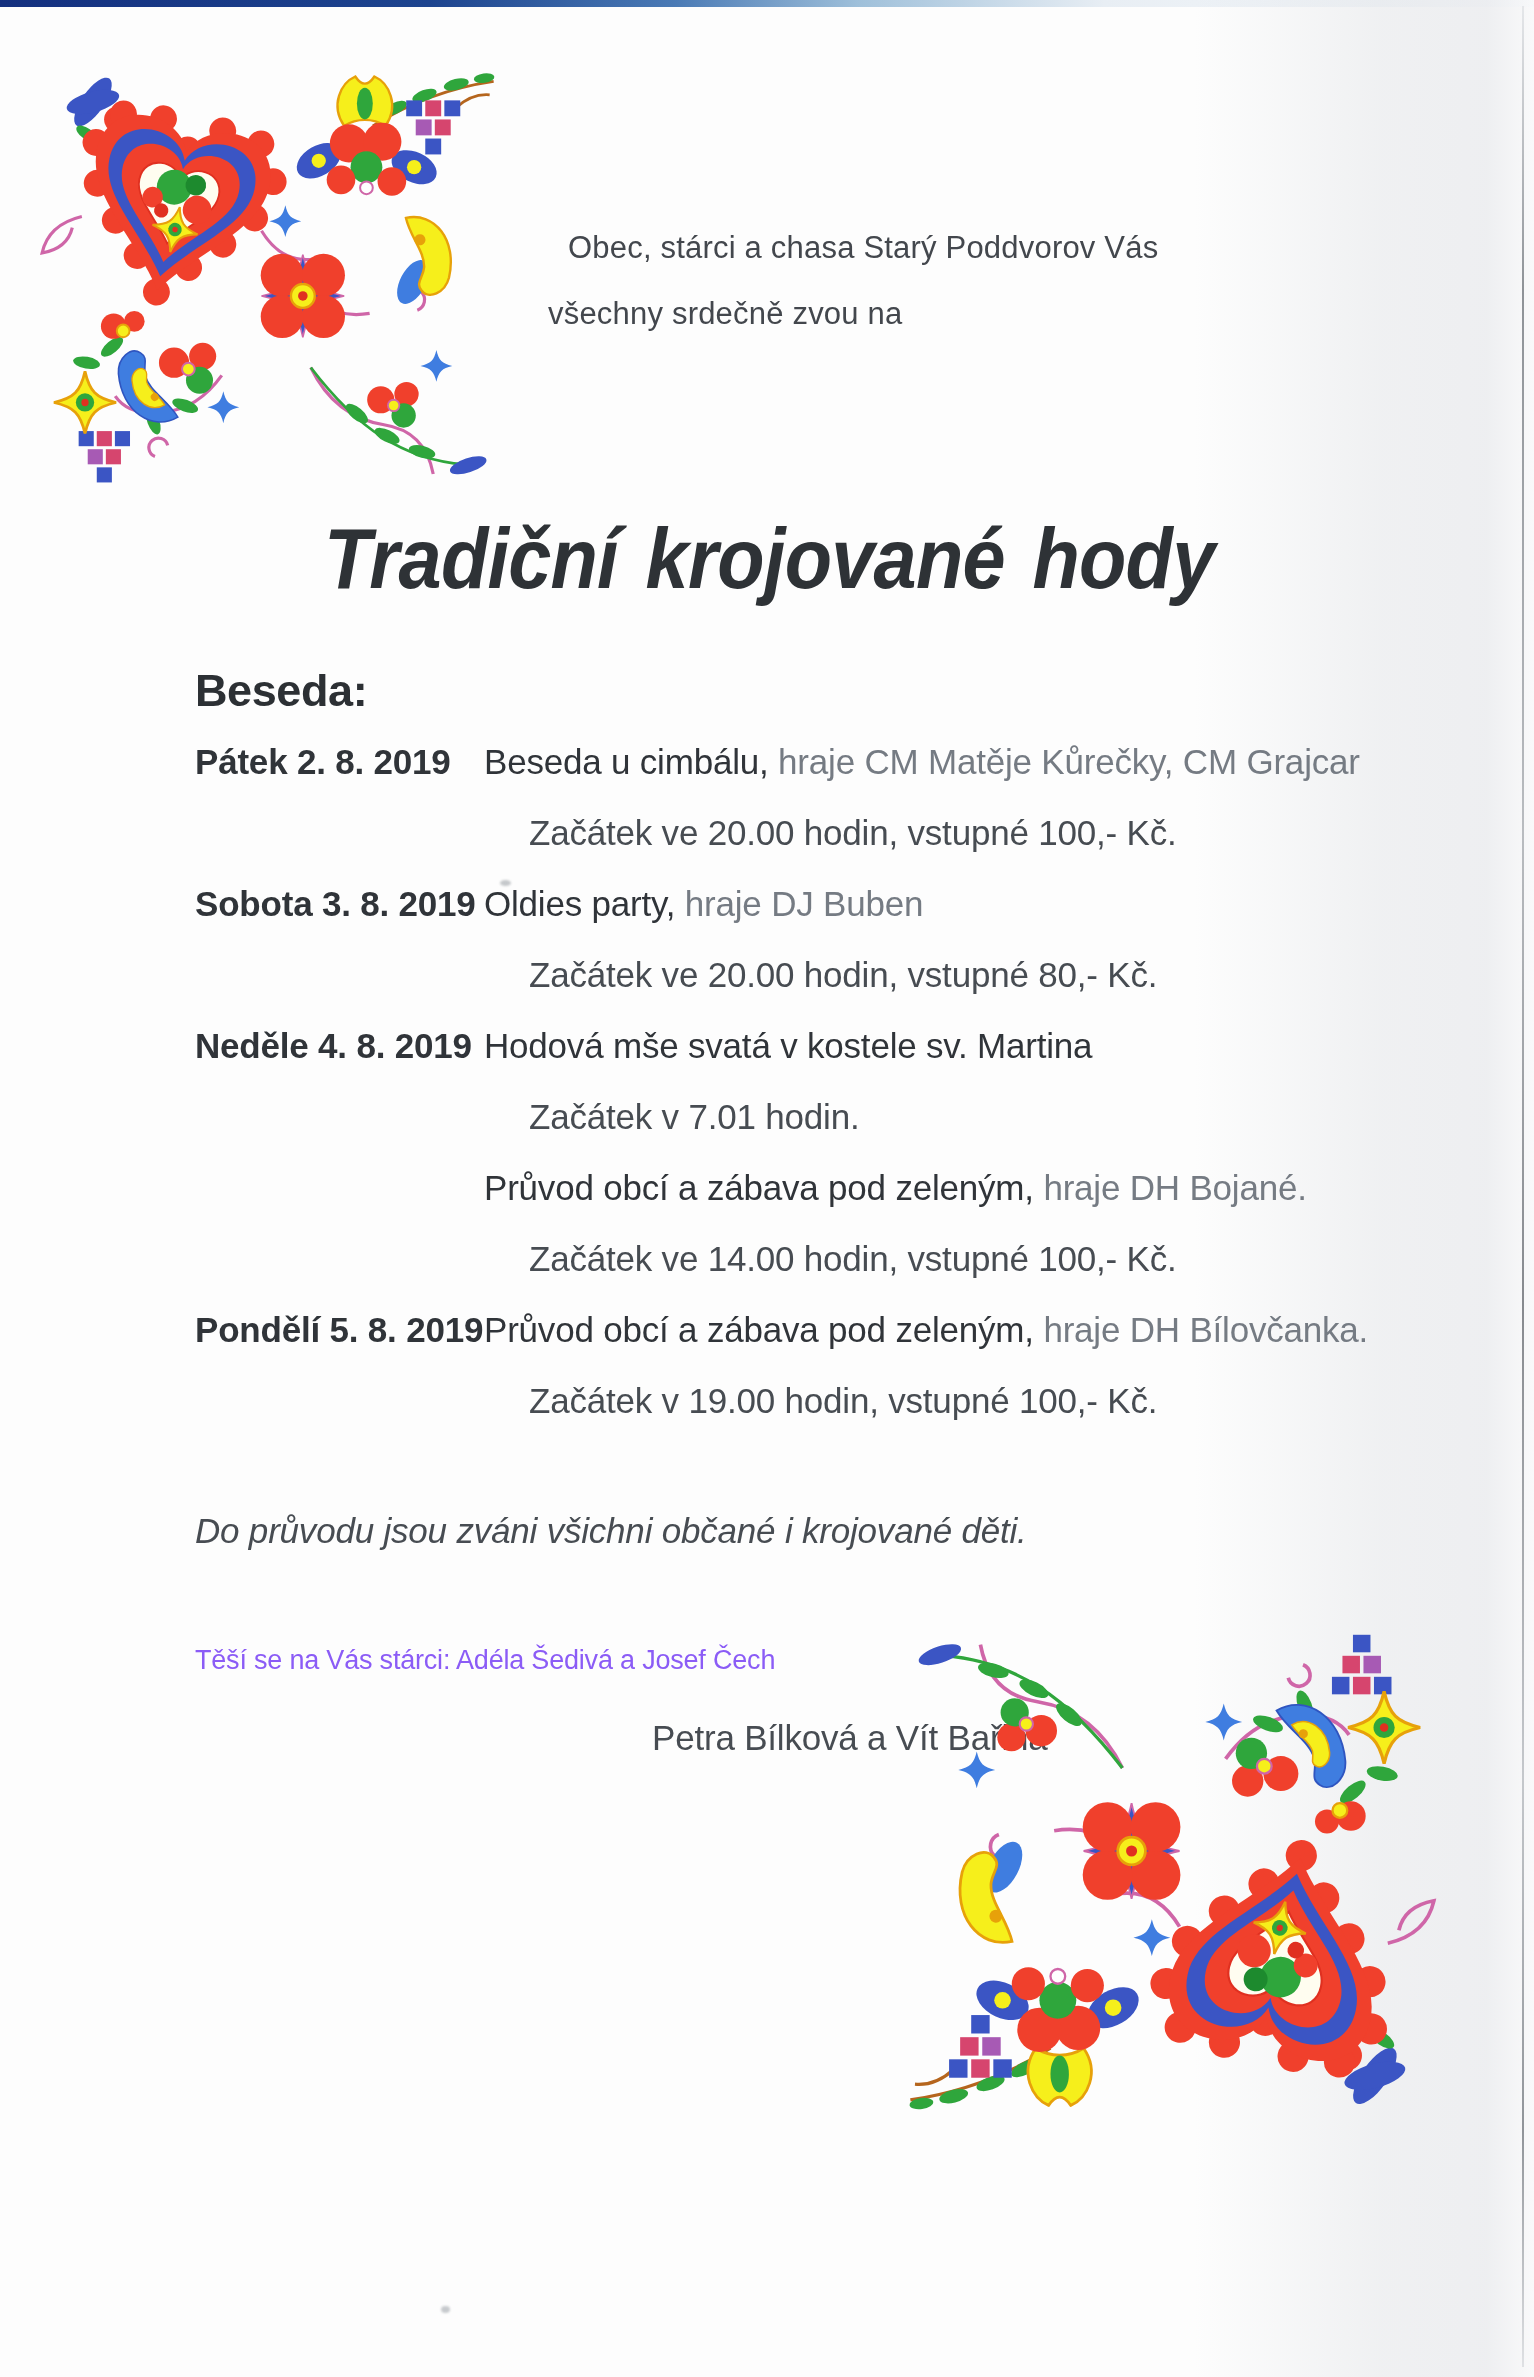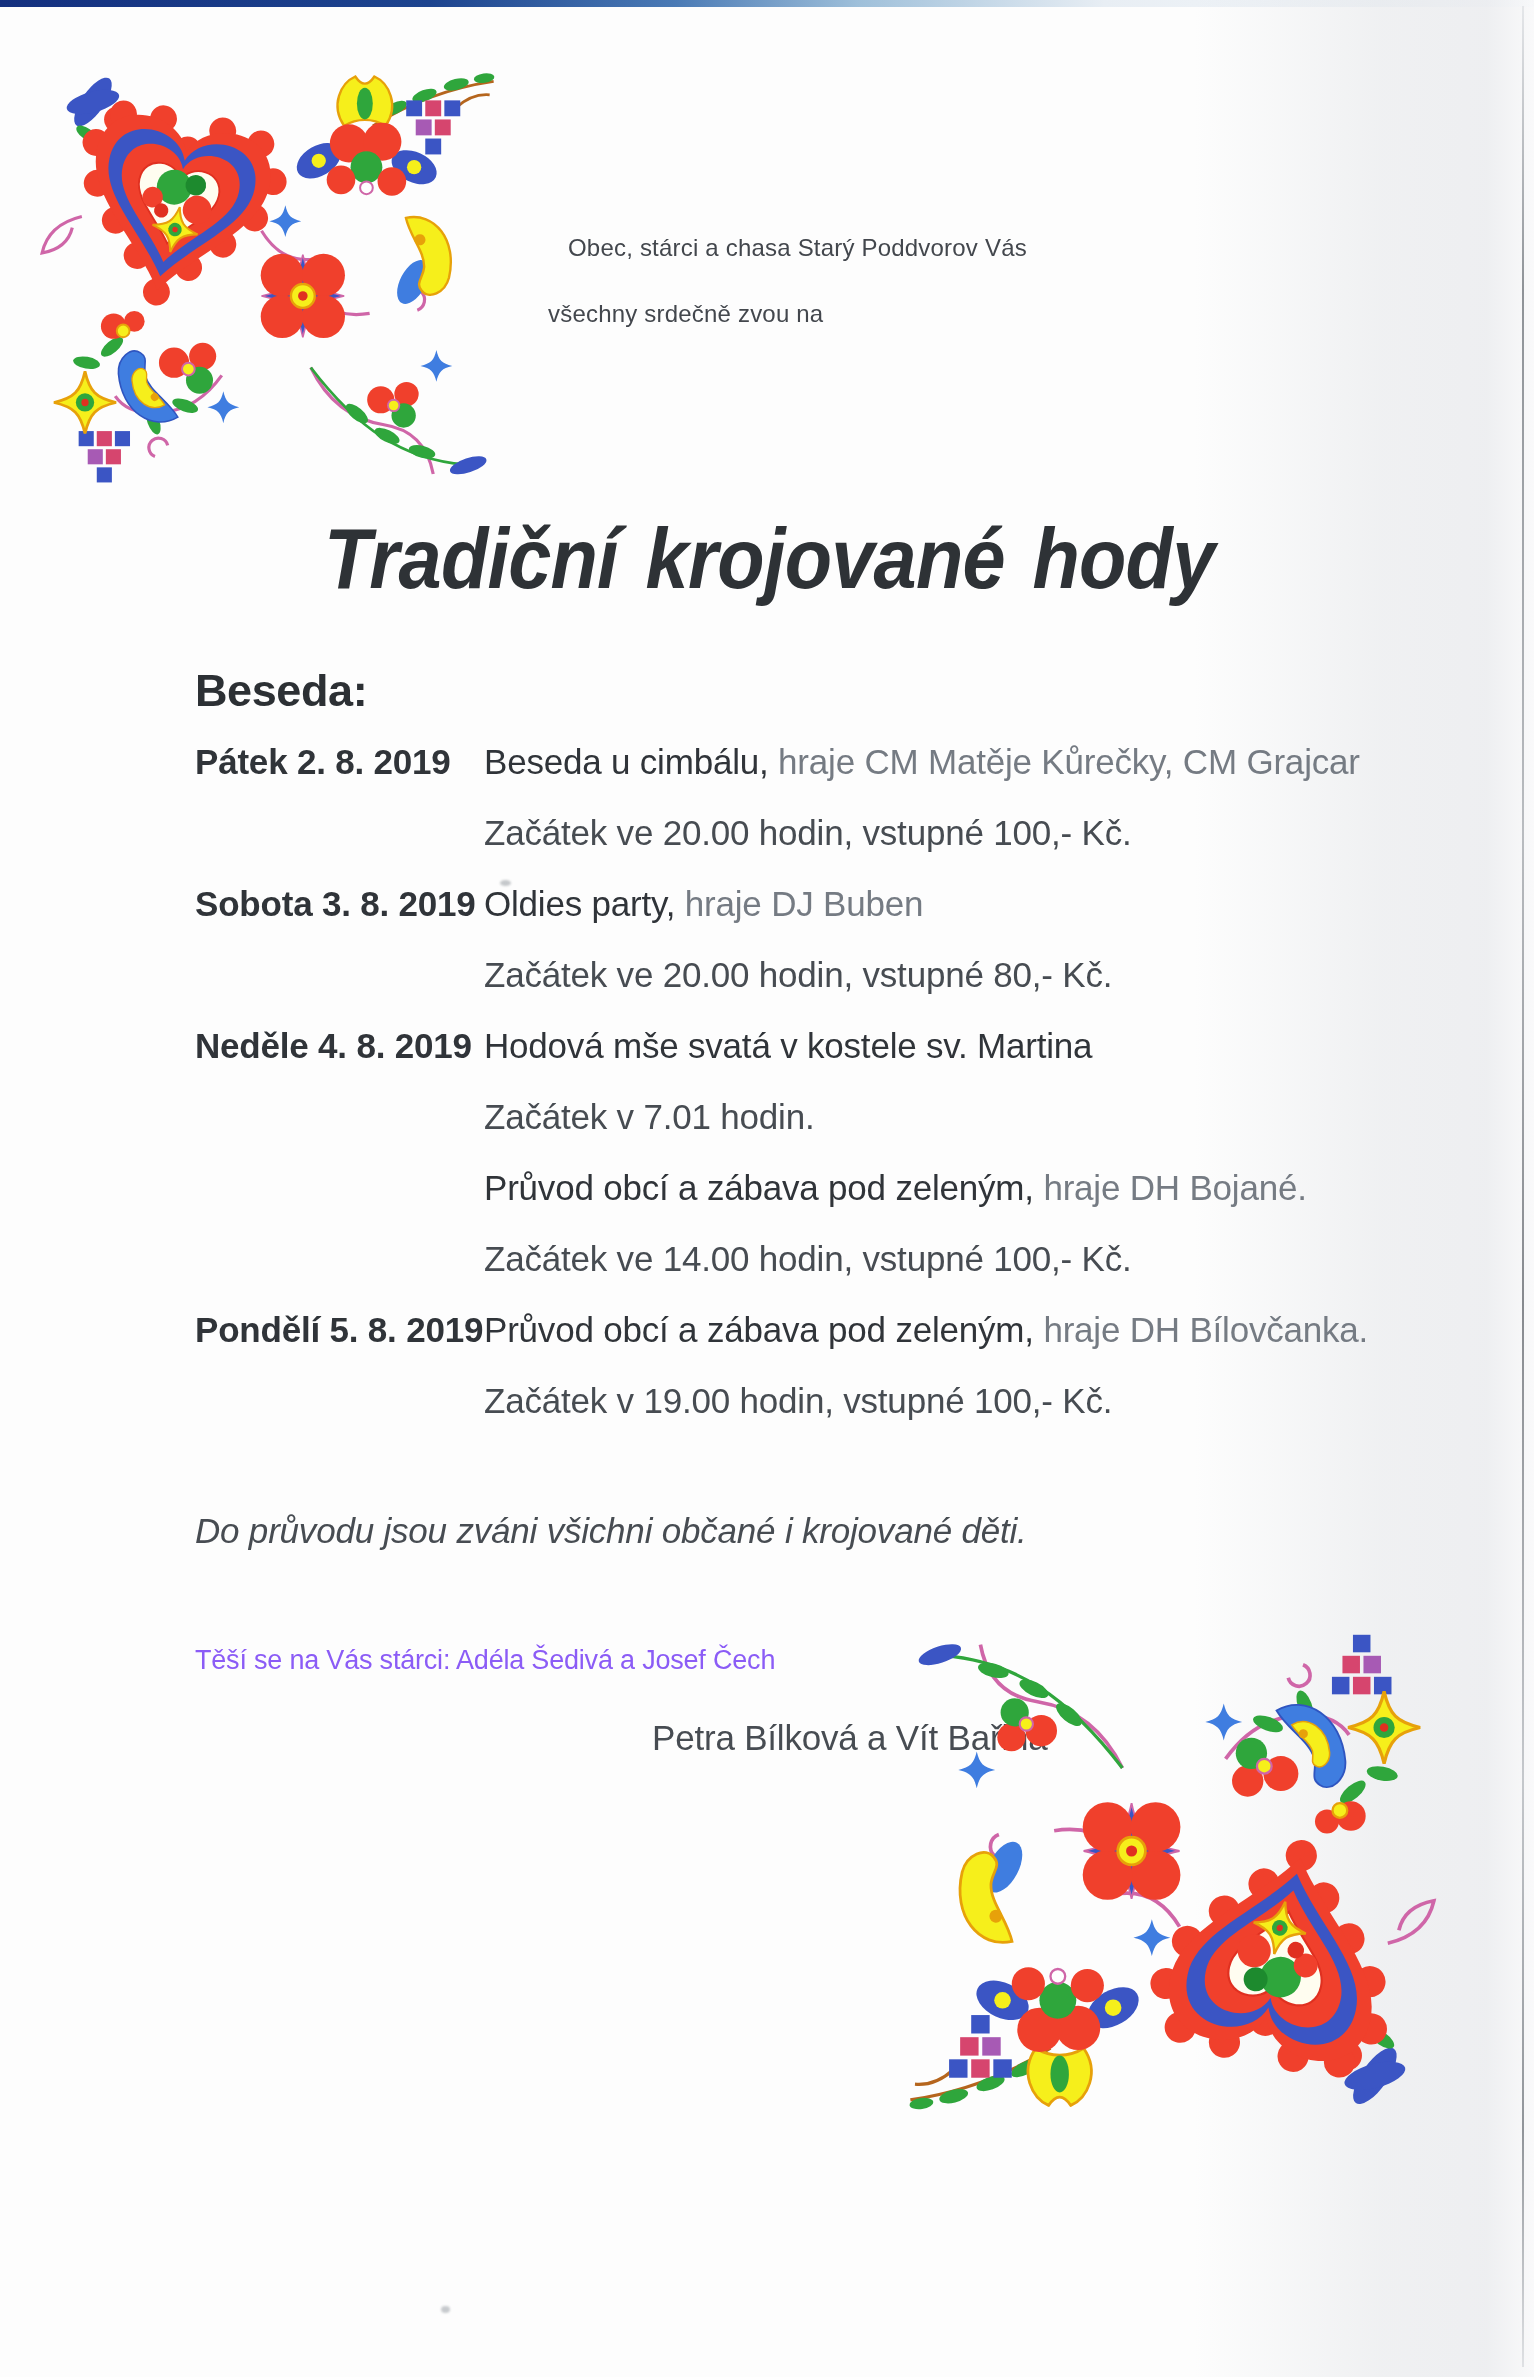--- a/index.html
+++ b/index.html
@@ -31,21 +31,21 @@
     position:absolute; left:500px; top:880px; width:10.8px; height:6.2px;
     background:#8d9399; border-radius:50%; opacity:.5; filter:blur(0.8px);
   }
   
   .orn{ position:absolute; }
   .orn-tl{ left:23px; top:32px; width:477px; height:477px; }
   .orn-br{ left:903px; top:1604px; width:553px; height:553px; }
   
   .invitation{
     position:absolute; left:548px; top:215px;
-    font-size:24px; color:#43474d; line-height:66px; letter-spacing:0.2px;
+    font-size:31px; color:#43474d; line-height:66px; letter-spacing:0.2px;
     white-space:nowrap;
   }
   .inv-line1{ padding-left:20px; }
   .title{
     position:absolute; left:324px; top:511px;
     font-size:86px; line-height:1.1; font-weight:bold; font-style:italic;
     color:#2e3236; letter-spacing:-0.8px; word-spacing:7.7px; white-space:nowrap;
     transform:scaleX(0.9); transform-origin:left top;
   }
   .program-heading{
@@ -56,21 +56,21 @@
     position:absolute; left:195px; top:742px; width:1266px;
     font-size:35px; letter-spacing:-0.2px;
   }
   .sched-line{ height:71px; white-space:nowrap; }
   .sched-date{
     display:inline-block; min-width:289px;
     font-weight:bold; color:#303439;
   }
   .seg-bold{ font-weight:normal; color:#303439; }
   .seg-gray{ color:#757b83; }
-  .seg-plain{ color:#474c52; }
+  .seg-plain{ color:#474c52;margin-left:45px; }
   .note{
     position:absolute; left:195px; top:1511px;
     font-size:35px; color:#474c52; letter-spacing:-0.2px; white-space:nowrap;font-style:italic;
   }
   .closing1{
     position:absolute; left:195px; top:1645px;
     font-size:27px; color:#8b5cf6; letter-spacing:-0.2px; white-space:nowrap;
   }
   .closing2{
     position:absolute; left:652px; top:1718px;

